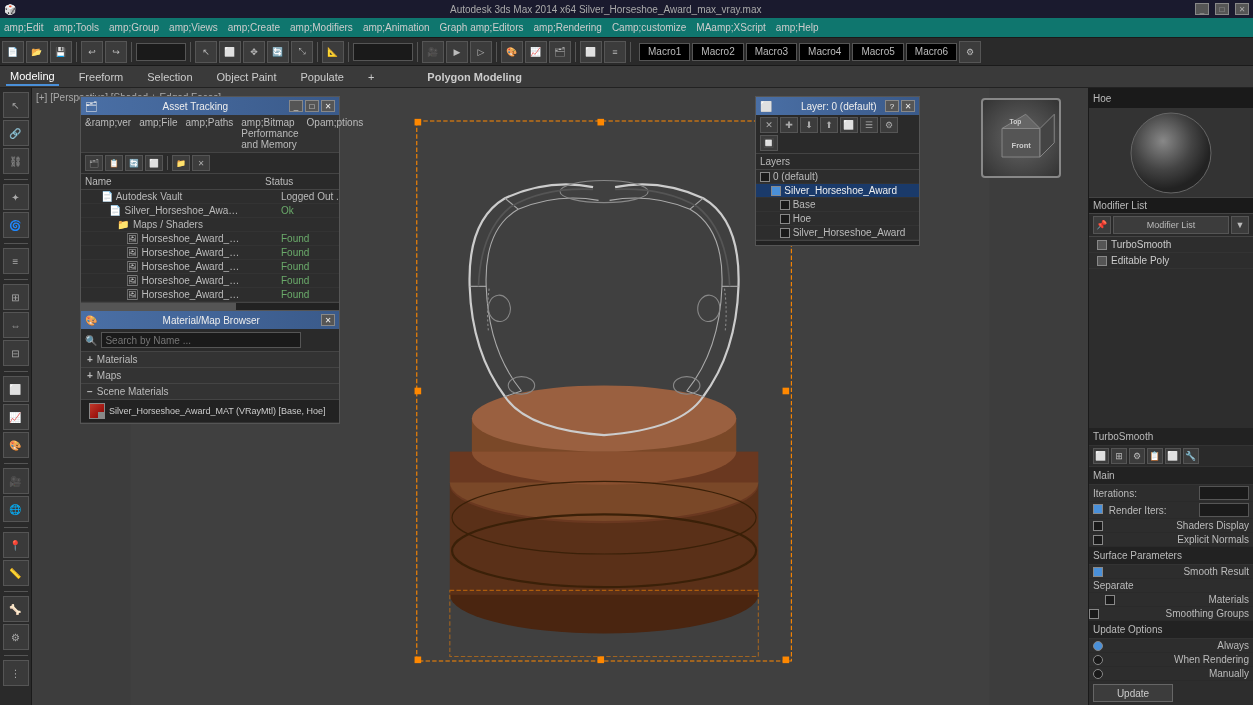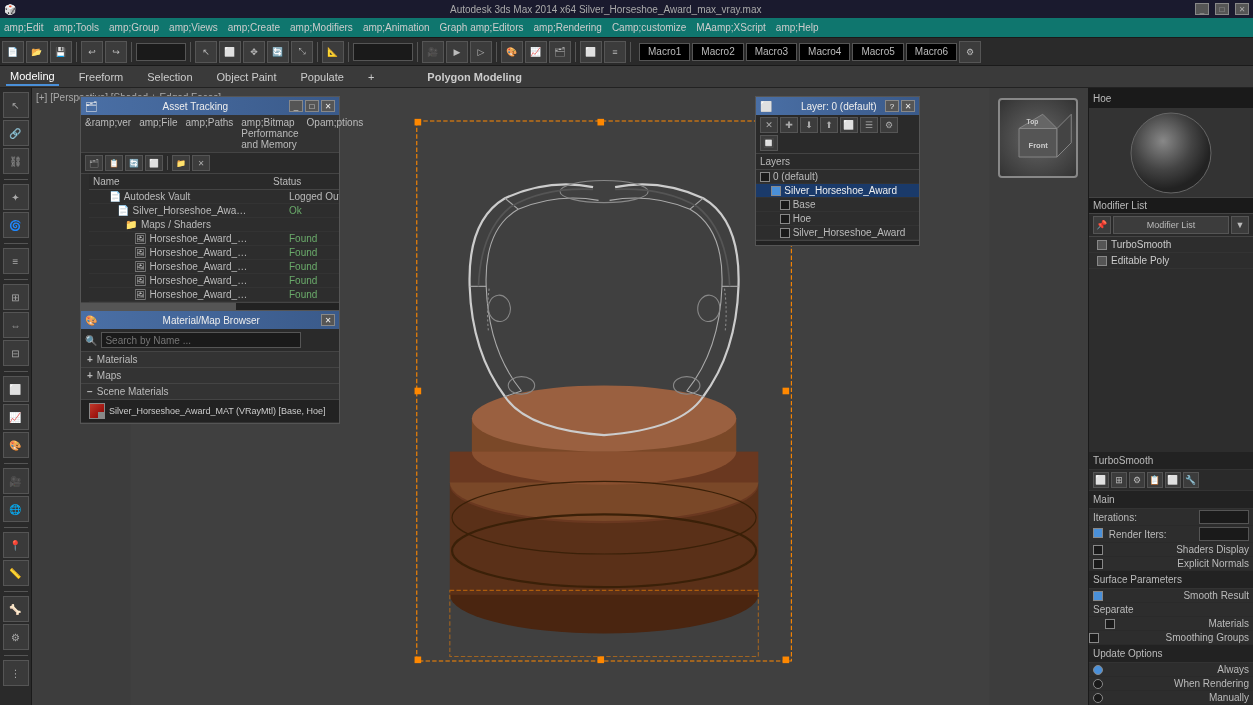--- a/index.html
+++ b/index.html
@@ -37,21 +37,21 @@
     
     #viewport-area { flex: 1; position: relative; background: #3d3d3d; overflow: hidden; }
     #viewport-label { position: absolute; top: 4px; left: 4px; color: #aaa; font-size: 10px; z-index: 10; }
     #stats-block { position: absolute; top: 4px; left: 60px; z-index: 10; }
     #stats-block div { color: #9be09b; font-size: 10px; line-height: 14px; }
 
     
     #scene-svg { position: absolute; top: 0; left: 0; width: 100%; height: 100%; }
 
     
-    #nav-cube { position: absolute; top: 10px; right: 10px; width: 80px; height: 82px; z-index: 20; }
+    #nav-cube { position: absolute; top: 10px; right: 27px; width: 80px; height: 82px; z-index: 20; }
     .cube-face { background: radial-gradient(circle, #666, #333); border: 2px solid #888; border-radius: 4px; width: 80px; height: 80px; display: flex; align-items: center; justify-content: center; color: #bbb; font-size: 11px; font-weight: bold; }
 
     
     #asset-tracking { position: absolute; top: 8px; left: 48px; width: 260px; background: #2d2d2d; border: 1px solid #555; z-index: 30; font-size: 10px; }
     #asset-tracking .win-title { background: linear-gradient(to right, #4a6fa5, #3a5a8a); height: 18px; display: flex; align-items: center; justify-content: space-between; padding: 0 4px; color: #eee; font-size: 10px; cursor: move; }
     #asset-tracking .win-title .win-controls { display: flex; gap: 2px; }
     #asset-tracking .win-title .win-btn { width: 14px; height: 12px; background: #555; border: 1px solid #888; display: flex; align-items: center; justify-content: center; font-size: 8px; cursor: pointer; }
     #asset-tracking .win-menu { display: flex; gap: 8px; padding: 2px 4px; background: #333; border-bottom: 1px solid #444; font-size: 10px; color: #bbb; }
     #asset-tracking .win-menu span { cursor: pointer; }
     #asset-tracking .win-toolbar { display: flex; gap: 2px; padding: 2px 4px; background: #2a2a2a; border-bottom: 1px solid #444; align-items: center; }
@@ -340,21 +340,21 @@
       </div>
       <div class="win-toolbar">
         <div class="tool-icon">🗂</div>
         <div class="tool-icon">📋</div>
         <div class="tool-icon">🔄</div>
         <div class="tool-icon">⬜</div>
         <div class="win-toolbar-sep"></div>
         <div class="tool-icon">📁</div>
         <div class="tool-icon">✕</div>
       </div>
-      <div style="overflow:hidden;max-height:140px;margin-left:8px;">
+      <div style="overflow:hidden;max-height:140px;">
         <table class="file-table">
           <thead>
             <tr>
               <th style="width:180px;">Name</th>
               <th>Status</th>
             </tr>
           </thead>
           <tbody id="file-table-body">
           <tr>
                 <td>📄 Autodesk Vault</td>
@@ -556,15 +556,18 @@
         <span>Always</span>
       </div>
       <div class="rp-param">
         <span class="rp-checkbox unchecked" style="display:inline-block;margin-right:3px;border-radius:50%;"></span>
         <span>When Rendering</span>
       </div>
       <div class="rp-param">
         <span class="rp-checkbox unchecked" style="display:inline-block;margin-right:3px;border-radius:50%;"></span>
         <span>Manually</span>
       </div>
+      <div style="padding:3px 4px;">
+        <button style="width:80px;height:18px;background:#3c3c3c;border:1px solid #666;color:#ccc;font-size:10px;cursor:pointer;">Update</button>
+      </div>
     </div>
   </div>
 </div>
 
 </body></html>

